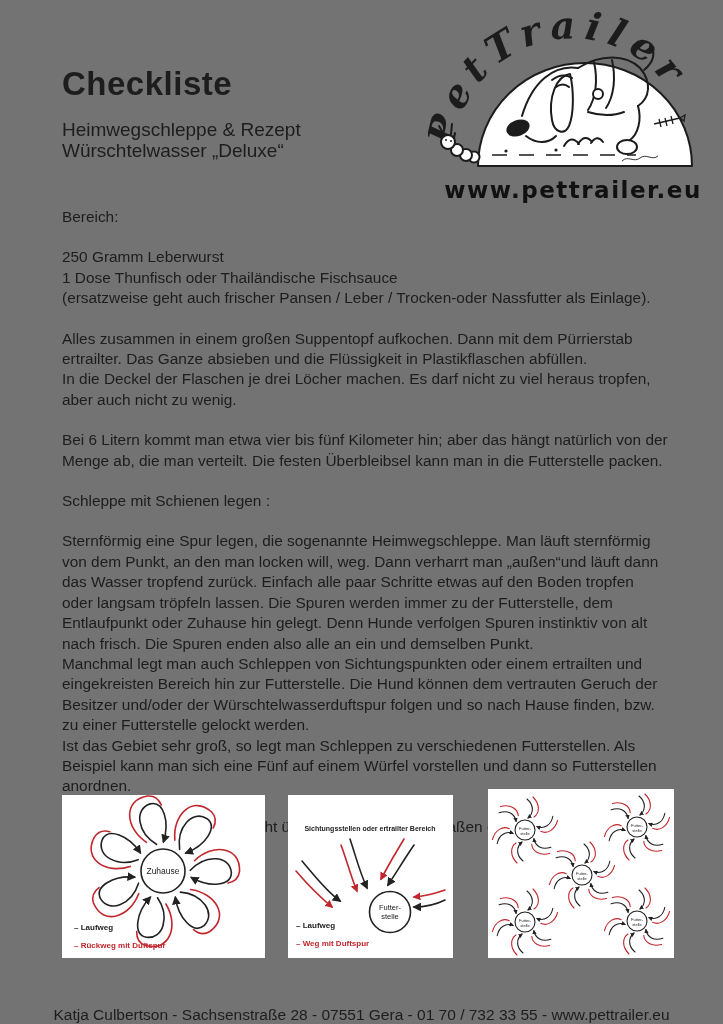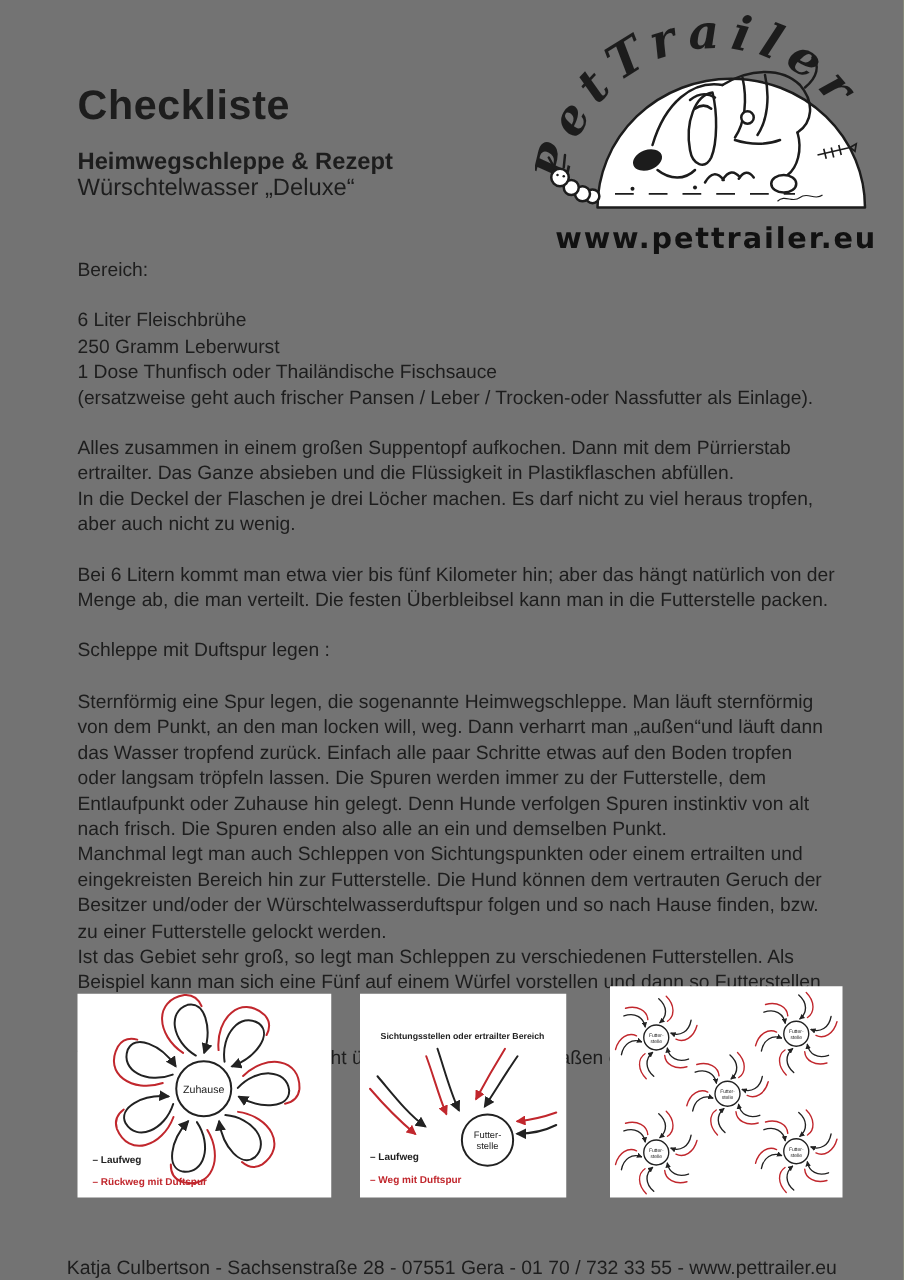--- a/index.html
+++ b/index.html
@@ -5,21 +5,21 @@
   html,body{margin:0;padding:0;}
   body{background:#d9ec95;}
   .page{
     position:relative;width:723px;height:1024px;overflow:hidden;
     background:#737373;color:#1d1d1d;
     font-family:"Liberation Sans",sans-serif;
   }
   
   .header{position:absolute;left:62px;top:66px;}
   .doc-title{font-size:33px;font-weight:bold;letter-spacing:.5px;line-height:36px;}
-  .sub-bold{font-size:19px;font-weight:bold;margin-top:17px;line-height:21px;}
+  .sub-bold{font-size:19px;font-weight:normal;margin-top:17px;line-height:21px;}
   .sub-reg{font-size:19px;line-height:21px;}
   
   .logo{position:absolute;left:428px;top:4px;width:290px;height:202px;}
   
   .content{position:absolute;left:62px;top:207px;width:606px;font-size:15.4px;line-height:20.4px;}
   .content p{margin:0 0 20px 0;}
   .content .block{margin:0;}
   .gap{height:20px;}
   .section-heading{margin-top:27px;}
   
@@ -98,30 +98,29 @@
       <path class="ink" d="M 16 131 l -5 -9 M 23 130 l 1 -10" stroke-width="1.3"></path>
       <circle cx="18" cy="136" r="1" fill="#1c1c1c"></circle>
       <circle cx="23" cy="137" r="1" fill="#1c1c1c"></circle>
     </g>
 
     <text x="145" y="194" text-anchor="middle" font-size="23" font-weight="bold" font-family="DejaVu Sans, sans-serif" letter-spacing="1.5" fill="#111">www.pettrailer.eu</text>
   </svg>
 
   <div class="content">
     <p>Bereich:</p>
-    <div class="block">6 Liter Fleischbrühe</div>
     <div class="block">250 Gramm Leberwurst</div>
     <div class="block">1 Dose Thunfisch oder Thailändische Fischsauce</div>
     <div class="block">(ersatzweise geht auch frischer Pansen / Leber / Trocken-oder Nassfutter als Einlage).</div>
     <div class="gap"></div>
     <div class="block">Alles zusammen in einem großen Suppentopf aufkochen. Dann mit dem Pürrierstab ertrailter. Das Ganze absieben und die Flüssigkeit in Plastikflaschen abfüllen.</div>
     <div class="block">In die Deckel der Flaschen je drei Löcher machen. Es darf nicht zu viel heraus tropfen, aber auch nicht zu wenig.</div>
     <div class="gap"></div>
     <p>Bei 6 Litern kommt man etwa vier bis fünf Kilometer hin; aber das hängt natürlich von der Menge ab, die man verteilt. Die festen Überbleibsel kann man in die Futterstelle packen.</p>
-    <p class="section-heading">Schleppe mit Duftspur legen :</p>
+    <p class="section-heading">Schleppe mit Schienen legen :</p>
     <div class="block">Sternförmig eine Spur legen, die sogenannte Heimwegschleppe. Man läuft sternförmig von dem Punkt, an den man locken will, weg. Dann verharrt man „außen“und läuft dann das Wasser tropfend zurück. Einfach alle paar Schritte etwas auf den Boden tropfen oder langsam tröpfeln lassen. Die Spuren werden immer zu der Futterstelle, dem Entlaufpunkt oder Zuhause hin gelegt. Denn Hunde verfolgen Spuren instinktiv von alt nach frisch. Die Spuren enden also alle an ein und demselben Punkt.</div>
     <div class="block">Manchmal legt man auch Schleppen von Sichtungspunkten oder einem ertrailten und eingekreisten Bereich hin zur Futterstelle. Die Hund können dem vertrauten Geruch der Besitzer und/oder der Würschtelwasserduftspur folgen und so nach Hause finden, bzw. zu einer Futterstelle gelockt werden.</div>
     <div class="block">Ist das Gebiet sehr groß, so legt man Schleppen zu verschiedenen Futterstellen. Als Beispiel kann man sich eine Fünf auf einem Würfel vorstellen und dann so Futterstellen anordnen.</div>
     <div class="gap"></div>
     <p>Wenn möglich, Schleppen nicht über stark befahrene Straßen oder Schienen legen.</p>
   </div>
 
   <div class="diagrams">
 
     <svg class="dbox dbox1" viewBox="0 0 203 163">

